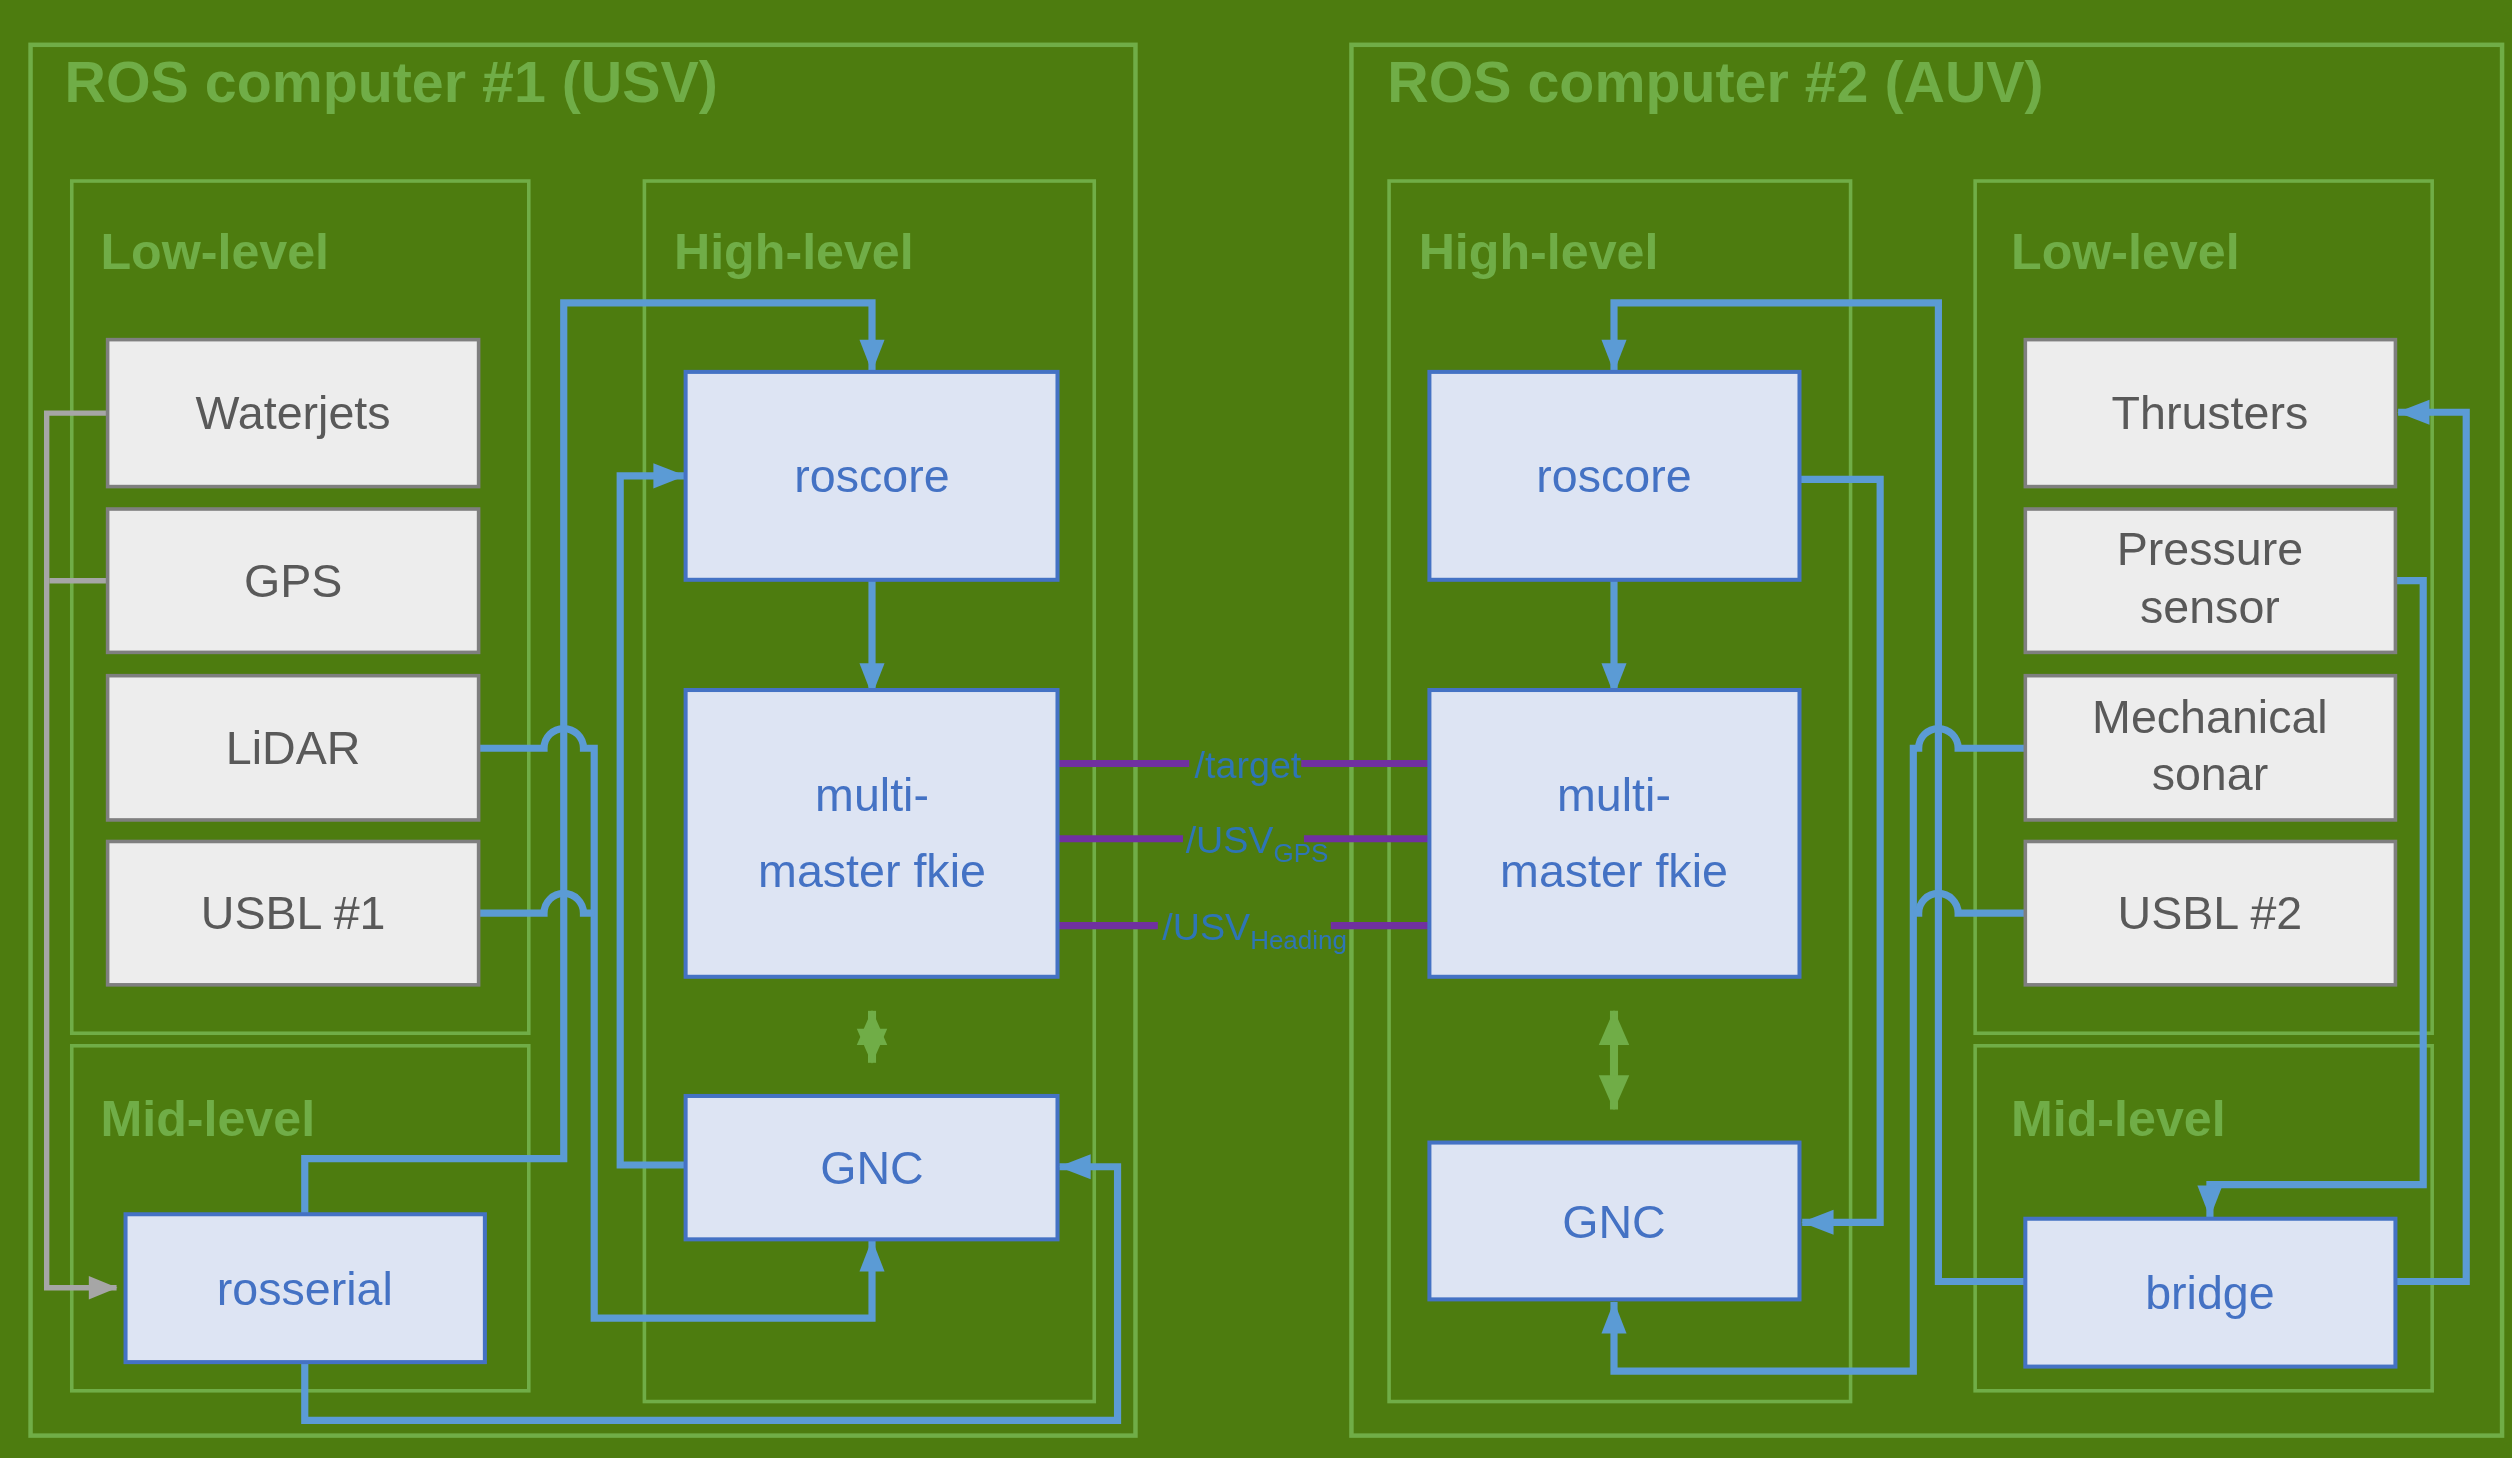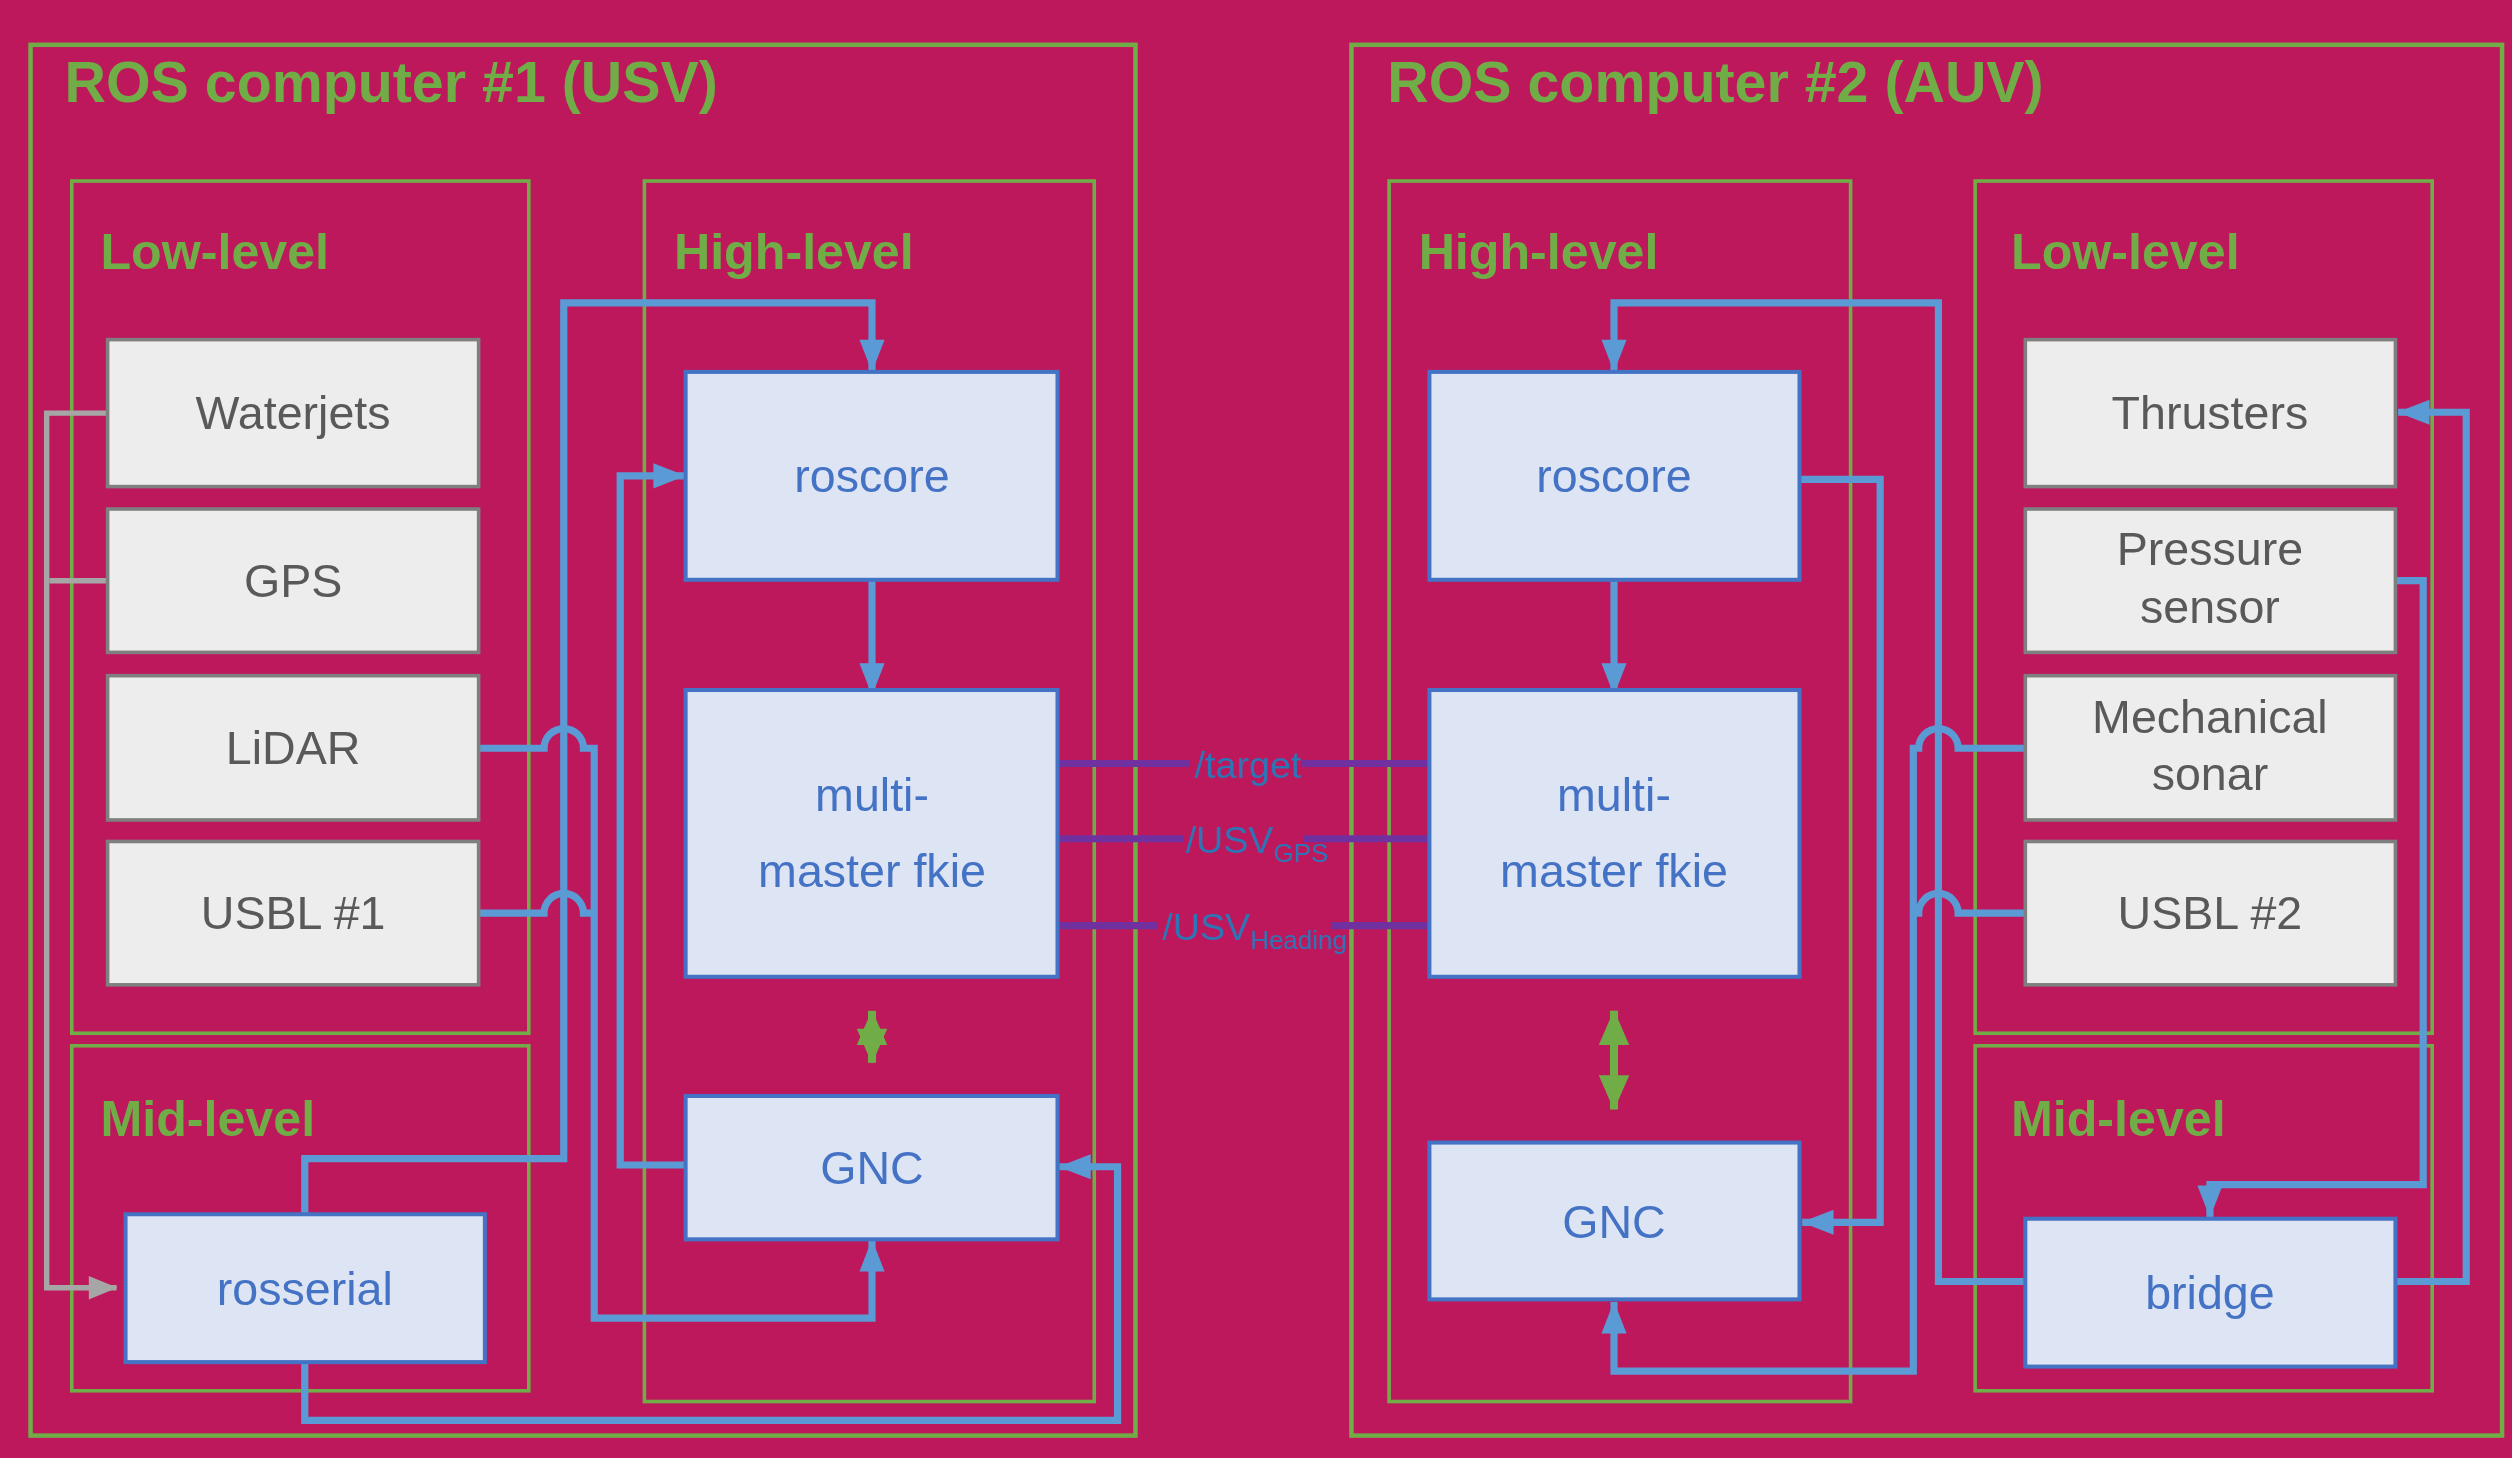--- a/index.html
+++ b/index.html
@@ -1,16 +1,16 @@
 <!DOCTYPE html>
 <html style="font-size:14.3px"><head>
 <meta charset="utf-8">
 <style>
   html,body{margin:0;padding:0;background:#ffffff;}
-  .stage{position:relative;width:2512px;height:1458px;background:#be185d;font-family:"Liberation Sans",sans-serif;}
+  .stage{position:relative;width:2512px;height:1458px;background:#4d7c0f;font-family:"Liberation Sans",sans-serif;}
   svg{display:block;}
   svg text{font-family:"Liberation Sans",sans-serif;}
   .green-frame{fill:none;stroke:#70ad47;stroke-width:5;}
   .green-frame-inner{fill:none;stroke:#70ad47;stroke-width:4;}
   .gray-box{fill:#ededed;stroke:#7f7f7f;stroke-width:4;}
   .blue-box{fill:#dde4f3;stroke:#4472c4;stroke-width:4.5;}
   .blue-line{fill:none;stroke:#5b9bd5;stroke-width:8;}
   .gray-line{fill:none;stroke:#a6a6a6;stroke-width:6;}
   .purple-line{fill:none;stroke:#7030a0;stroke-width:8;}
   .green-arrow-line{fill:none;stroke:#70ad47;stroke-width:9;}

